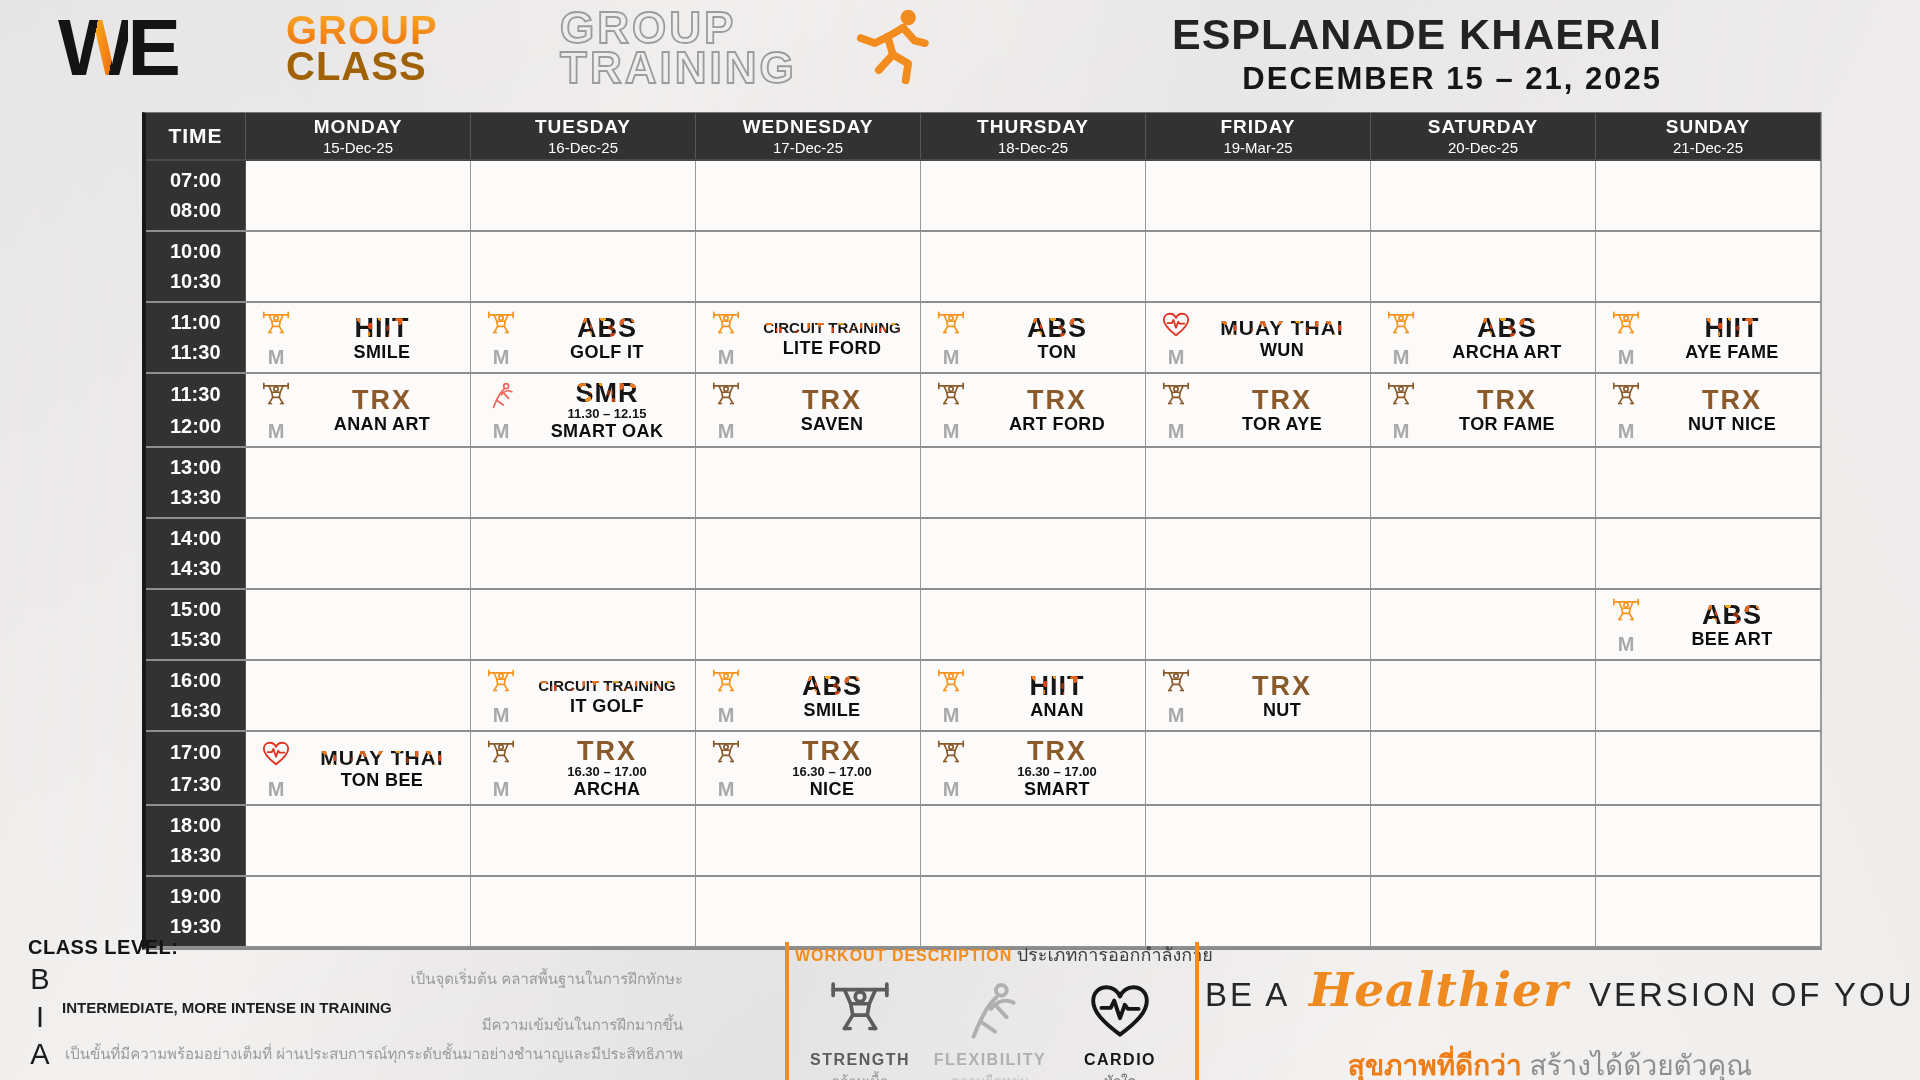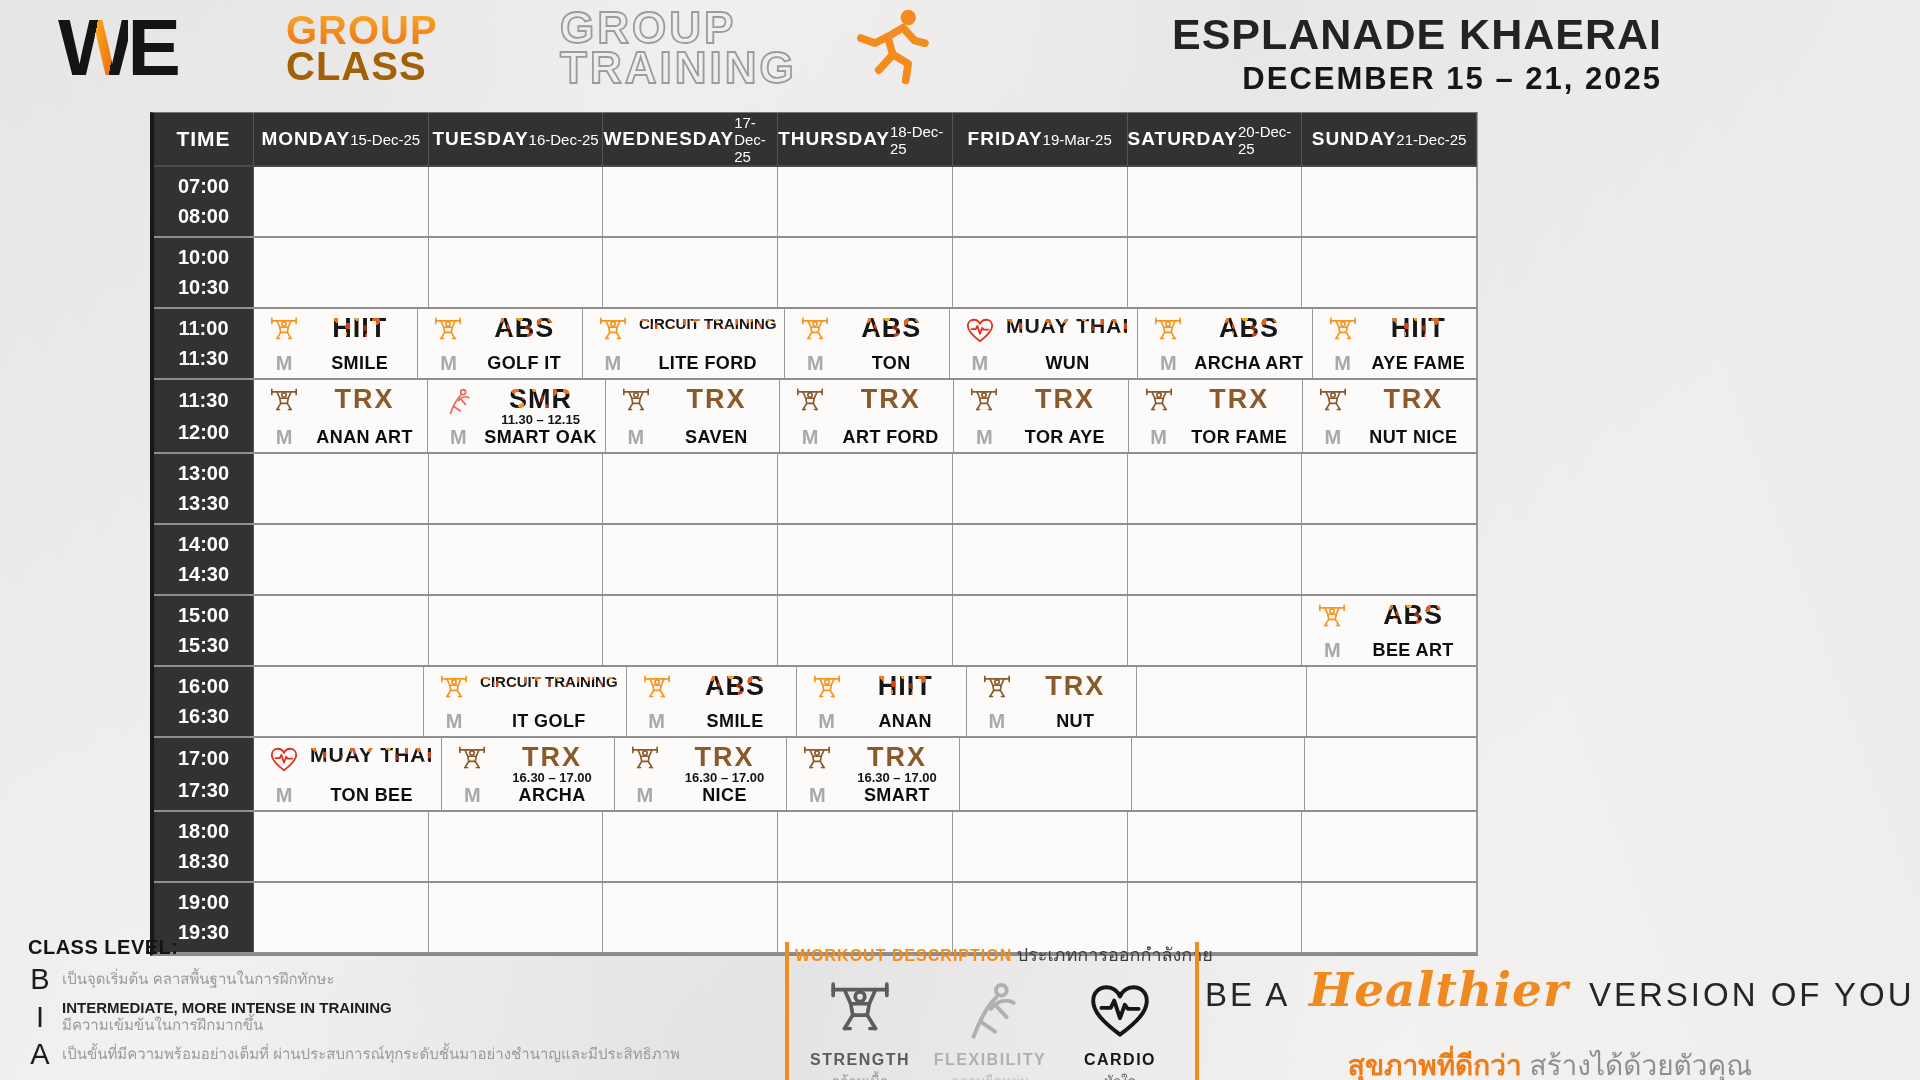--- a/index.html
+++ b/index.html
@@ -32,36 +32,36 @@
   @supports (-webkit-text-stroke: 2px #999){
     .hollow{-webkit-text-stroke:1.8px #9c9c9c;-webkit-text-fill-color:transparent;}
   }
   .runner{position:absolute;left:846px;top:6px;width:86px;height:82px;color:#f28c1e;}
   .loc-block{position:absolute;right:30px;top:10px;text-align:right;}
   .loc{font-size:43px;font-weight:900;letter-spacing:1px;color:#232323;}
   .dates{font-size:31px;font-weight:800;letter-spacing:2px;color:#161616;margin-top:2px;}
 
   
   .schedule{
-    position:absolute;left:150px;top:112px;width:1328px;box-sizing:border-box;
+    position:absolute;left:142px;top:112px;width:1680px;box-sizing:border-box;
     border-left:4px solid #181818;border-right:1.5px solid #9a9a9a;border-bottom:2px solid #8a8a8a;border-top:1px solid #777;
   }
   .srow{display:grid;grid-template-columns:100px repeat(7,1fr);border-bottom:2px solid #8f8f8f;min-height:69px;}
   .srow.hrow{min-height:46px;border-bottom:2px solid #4a4a4a;}
   .tcell{background:#323232;color:#fff;display:flex;flex-direction:column;justify-content:space-around;align-items:center;
     font-weight:800;font-size:20px;border-right:1.5px solid #555;padding:4px 0;}
   .tcell.thead{justify-content:center;font-size:21px;font-weight:900;letter-spacing:1px;}
-  .hcell{background:#323232;color:#fff;display:flex;flex-direction:row;justify-content:center;align-items:center;border-right:1.5px solid #555;}
+  .hcell{background:#323232;color:#fff;display:flex;flex-direction:column;justify-content:center;align-items:center;border-right:1.5px solid #555;}
   .dayname{font-size:19px;font-weight:900;letter-spacing:1px;}
   .daydate{font-size:15px;font-weight:400;margin-top:1px;}
   .ccell{background:#fcfbfa;border-right:1.5px solid #9a9a9a;display:flex;}
   .cleft{width:48px;display:flex;flex-direction:column;align-items:center;justify-content:space-between;padding:7px 0 5px 6px;}
   .cicon{width:30px;height:30px;}
   .lvl{color:#a9a9a9;font-size:20px;font-weight:800;line-height:20px;}
-  .cright{flex:1;display:flex;flex-direction:column;align-items:center;justify-content:space-between;padding:5px 8px 5px 2px;}
+  .cright{flex:1;display:flex;flex-direction:column;align-items:center;justify-content:center;padding:5px 8px 5px 2px;}
   .cname{font-weight:900;font-size:27px;letter-spacing:1px;line-height:28px;white-space:nowrap;}
   .cname.md{font-size:21px;line-height:24px;}
   .cname.xl{font-size:15px;letter-spacing:0;line-height:20px;}
   .cname.brown{color:#8A5A2B;letter-spacing:2px;}
   .camo{color:#161616;}
   @supports (-webkit-background-clip: text){
     .camo{
       background-color:#161616;
       background-image:
         radial-gradient(circle 4px at 6px 5px,#f07818 97%,transparent),
@@ -77,21 +77,21 @@
   }
   .cnote{font-size:13px;font-weight:800;color:#141414;line-height:14px;}
   .ctrainer{font-size:18px;font-weight:800;color:#0d0d0d;letter-spacing:.4px;line-height:20px;white-space:nowrap;}
 
   
   .class-level{position:absolute;left:18px;top:936px;width:665px;}
   .cl-title{font-size:20px;font-weight:900;color:#141414;letter-spacing:.5px;margin-left:10px;}
   .cl-item{display:grid;grid-template-columns:44px 1fr;align-items:center;margin-top:5px;}
   .cl-letter{font-size:29px;color:#1c1c1c;text-align:center;line-height:30px;}
   .cl-en{font-size:15px;font-weight:700;color:#1f1f1f;line-height:17px;}
-  .cl-th{font-size:15px;color:#9b9b9b;line-height:18px;}
+  .cl-th{font-size:15px;color:#9b9b9b;line-height:18px;text-align:right;}
 
   
   .workout{position:absolute;left:795px;top:940px;width:390px;}
   .vline{position:absolute;top:2px;width:4px;height:152px;background:#f28c1e;}
   .vline.left{left:-10px;}
   .vline.right{right:-14px;}
   .wd-title{text-align:center;font-size:16px;white-space:nowrap;}
   .wd-title .en{color:#f28c1e;font-weight:800;letter-spacing:1px;}
   .wd-title .th{color:#3c3c3c;font-size:18px;}
   .wd-icons{display:flex;justify-content:space-between;margin-top:10px;padding:0 6px;}

